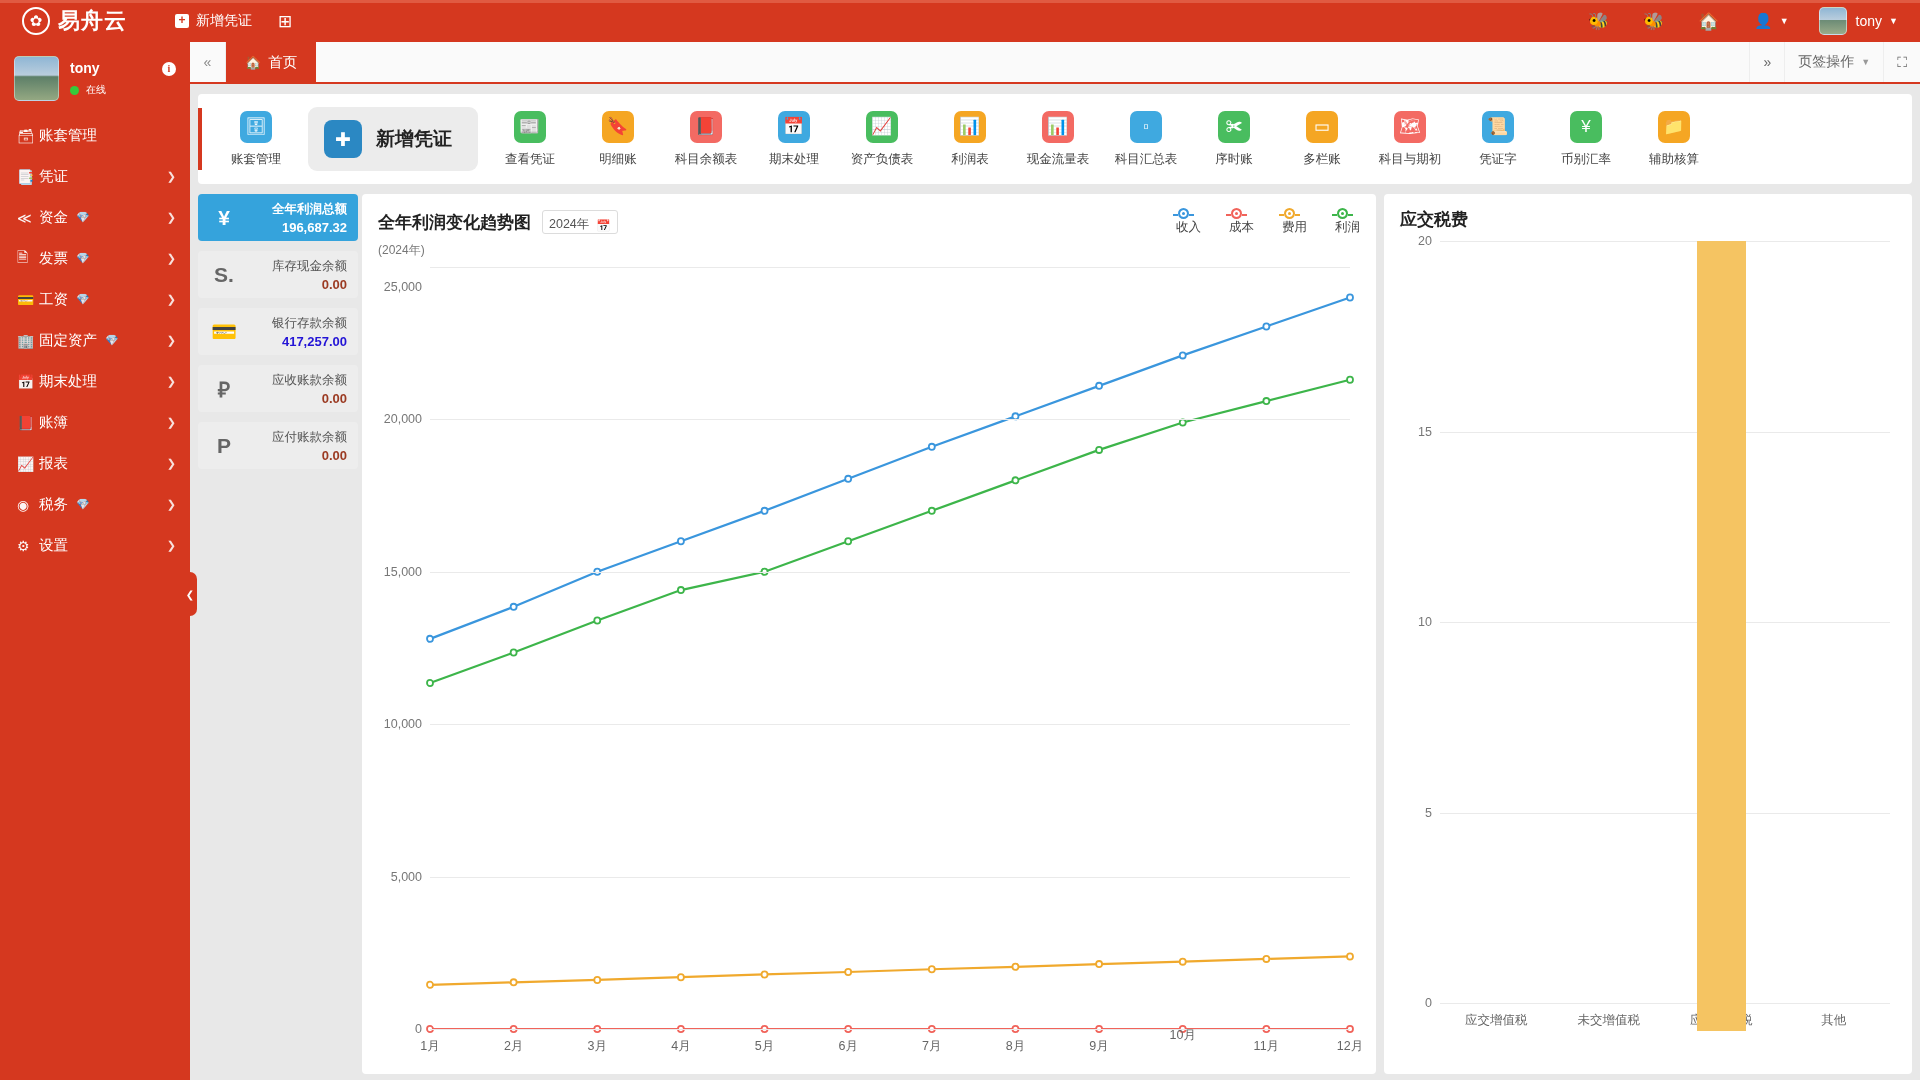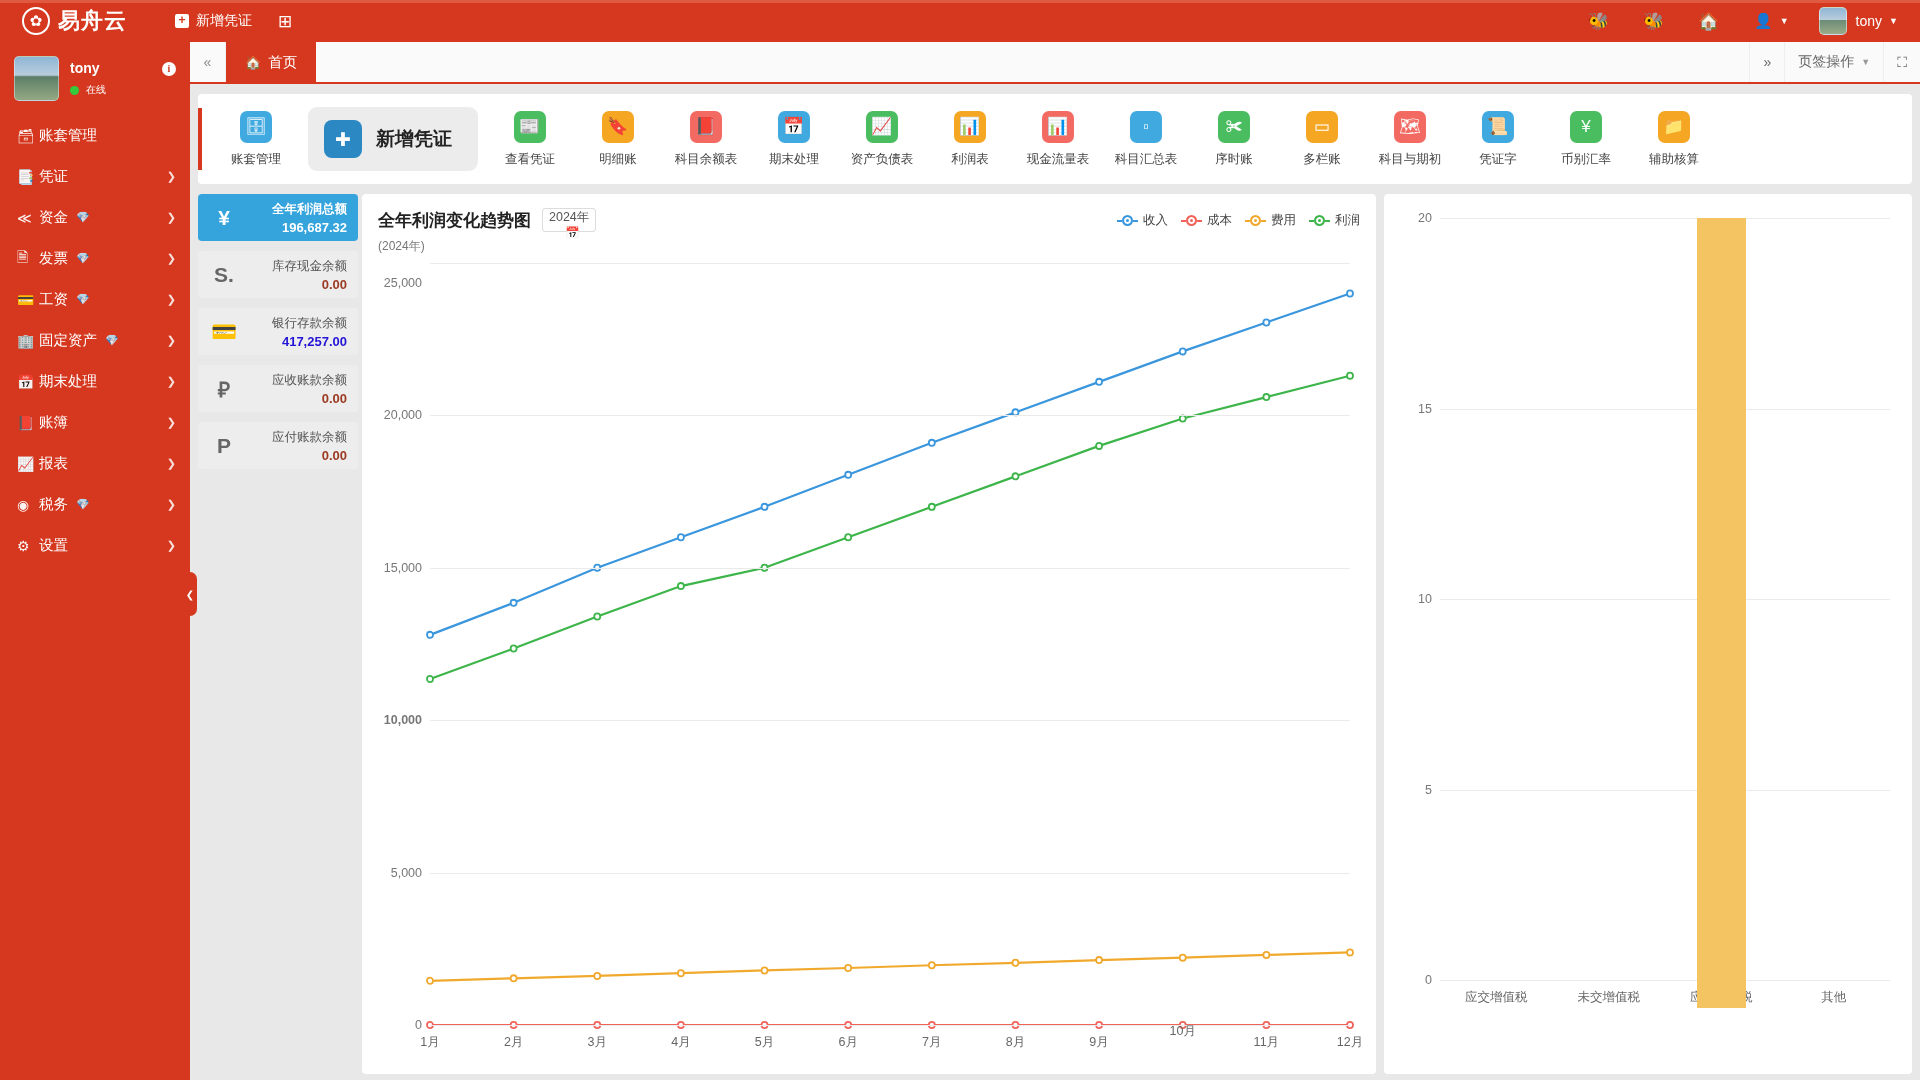--- a/index.html
+++ b/index.html
@@ -148,25 +148,25 @@
 
   
   #linecard {
     flex:1; background:#fff; border-radius:4px; margin-left:4px; padding:14px 16px 8px 16px;
     position:relative;
   }
   .card-head { display:flex; align-items:center; }
   .card-title { font-size:17px; font-weight:bold; color:#222; }
   .datepick {
     margin-left:11px; border:1px solid #dcdcdc; border-radius:3px; height:24px;
-    display:flex; align-items:center; padding:0 6px; font-size:12.5px; color:#555; cursor:pointer;flex-direction:column;
+    display:flex; align-items:flex-end; padding:0 6px; font-size:12.5px; color:#555; cursor:pointer;
   }
   .datepick .cal { margin-left:7px; font-size:12px; color:#999; }
   .legend { margin-left:auto; display:flex; align-items:center; }
-  .lg { display:flex; align-items:center; margin-left:18px; cursor:pointer; }
+  .lg { display:flex; align-items:center; margin-left:18px; cursor:pointer;flex-direction:column; }
   .lg .mk {
     width:11px; height:11px; border-radius:50%; border:2px solid; background:#fff;
     position:relative;
   }
   .lg .mk:before, .lg .mk:after {
     content:''; position:absolute; top:3.5px; width:5px; height:2px; background:inherit;
   }
   .lg .mk:before { left:-7px; }
   .lg .mk:after  { right:-7px; }
   .lg .lt { font-size:12.5px; color:#444; margin-left:10px; }
@@ -497,21 +497,21 @@
               <circle cx="777.2727272727273" cy="155.44799999999998" r="3.1" fill="#fff" stroke="#3db54a" stroke-width="1.8" vector-effect="non-scaling-stroke"></circle>
               <circle cx="863.6363636363636" cy="134.11200000000008" r="3.1" fill="#fff" stroke="#3db54a" stroke-width="1.8" vector-effect="non-scaling-stroke"></circle>
               <circle cx="950" cy="112.77600000000007" r="3.1" fill="#fff" stroke="#3db54a" stroke-width="1.8" vector-effect="non-scaling-stroke"></circle>
             </svg>
           </div>
       <div class="grid" style="top: calc(96.46%); left: 52px; right: 10px;"></div>
           <div class="ylab" style="top: calc(96.46%); right: auto; left: 0px; margin-right: 0px; width: 44px; text-align: right;">0</div>
           <div class="grid" style="top: calc(77.168%); left: 52px; right: 10px;"></div>
           <div class="ylab" style="top: calc(77.168%); right: auto; left: 0px; margin-right: 0px; width: 44px; text-align: right;">5,000</div>
           <div class="grid" style="top: calc(57.876%); left: 52px; right: 10px;"></div>
-          <div class="ylab" style="top: calc(57.876%); right: auto; left: 0px; margin-right: 0px; width: 44px; text-align: right; font-weight: bold;">10,000</div>
+          <div class="ylab" style="top: calc(57.876%); right: auto; left: 0px; margin-right: 0px; width: 44px; text-align: right;">10,000</div>
           <div class="grid" style="top: calc(38.584%); left: 52px; right: 10px;"></div>
           <div class="ylab" style="top: calc(38.584%); right: auto; left: 0px; margin-right: 0px; width: 44px; text-align: right;">15,000</div>
           <div class="grid" style="top: calc(19.292%); left: 52px; right: 10px;"></div>
           <div class="ylab" style="top: calc(19.292%); right: auto; left: 0px; margin-right: 0px; width: 44px; text-align: right;">20,000</div>
           <div class="grid" style="top: calc(0%); left: 52px; right: 10px;"></div>
           <div class="ylab" style="top: calc(0%); right: auto; left: 0px; margin-right: 0px; width: 44px; text-align: right; margin-top: 20px;">25,000</div>
           <div class="xaxislbl" style="left: calc(0% + 52px); bottom: 2px;">1月</div>
           <div class="xaxislbl" style="left: calc(9.09091% + 46.3636px); bottom: 2px;">2月</div>
           <div class="xaxislbl" style="left: calc(18.1818% + 40.7273px); bottom: 2px;">3月</div>
           <div class="xaxislbl" style="left: calc(27.2727% + 35.0909px); bottom: 2px;">4月</div>
@@ -520,20 +520,23 @@
           <div class="xaxislbl" style="left: calc(54.5455% + 18.1818px); bottom: 2px;">7月</div>
           <div class="xaxislbl" style="left: calc(63.6364% + 12.5455px); bottom: 2px;">8月</div>
           <div class="xaxislbl" style="left: calc(72.7273% + 6.90909px); bottom: 2px;">9月</div>
           <div class="xaxislbl" style="left: calc(81.8182% + 1.27273px); bottom: 13px;">10月</div>
           <div class="xaxislbl" style="left: calc(90.9091% - 4.36364px); bottom: 2px;">11月</div>
           <div class="xaxislbl" style="left: calc(100% - 10px); bottom: 2px;">12月</div>
         </div>
     </div>
 
     <div id="barcard">
+      <div class="card-head">
+        <div class="card-title">应交税费</div>
+      </div>
       <div class="barplot">
         <div class="barinner" id="bar-plot"></div>
       <div class="bar-grid" style="top: calc(96.46%); left: 40px; right: 6px;"></div>
           <div class="bar-ylab" style="left: 0px; right: auto; margin-right: 0px; width: 32px; text-align: right; top: calc(96.46%);">0</div>
           <div class="bar-grid" style="top: calc(72.345%); left: 40px; right: 6px;"></div>
           <div class="bar-ylab" style="left: 0px; right: auto; margin-right: 0px; width: 32px; text-align: right; top: calc(72.345%);">5</div>
           <div class="bar-grid" style="top: calc(48.23%); left: 40px; right: 6px;"></div>
           <div class="bar-ylab" style="left: 0px; right: auto; margin-right: 0px; width: 32px; text-align: right; top: calc(48.23%);">10</div>
           <div class="bar-grid" style="top: calc(24.115%); left: 40px; right: 6px;"></div>
           <div class="bar-ylab" style="left: 0px; right: auto; margin-right: 0px; width: 32px; text-align: right; top: calc(24.115%);">15</div>

